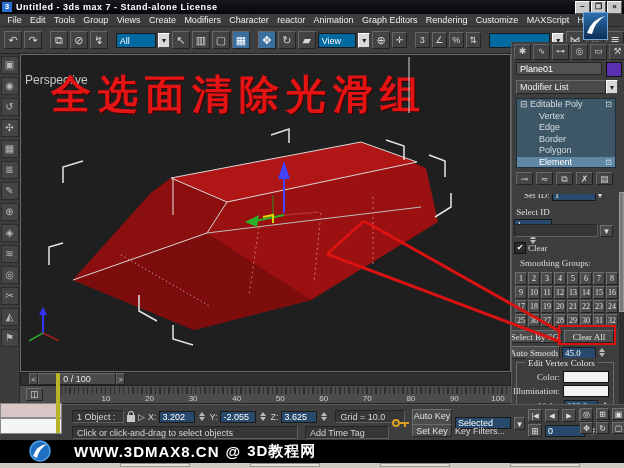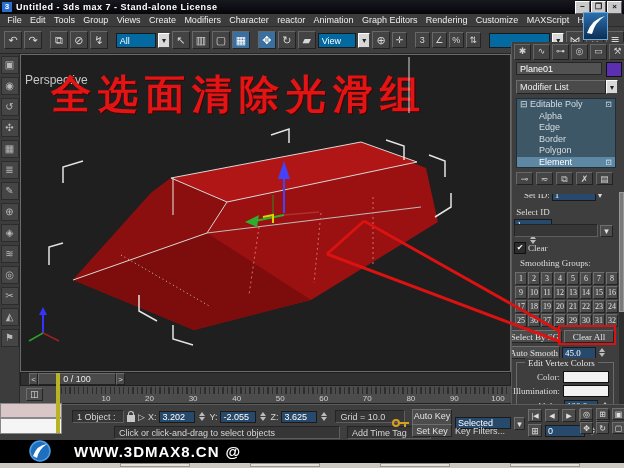--- a/index.html
+++ b/index.html
@@ -283,21 +283,21 @@
     <div class="swatch" style="background:#5a2fb0;"></div>
     <div class="modlist">Modifier List</div>
     <div class="ddbtn" style="position:absolute;left:94px;top:38px;height:14px;">▾</div>
 
     <div class="stack">
       <div class="stackrow">
         <span>⊟</span>
         <span>Editable Poly</span>
         <span class="rico">⊡</span>
       </div>
-      <div class="stackrow child">Alpha</div>
+      <div class="stackrow child">Vertex</div>
       <div class="stackrow child">Edge</div>
       <div class="stackrow child">Border</div>
       <div class="stackrow child">Polygon</div>
       <div class="stackrow child sel">
         <span>Element</span>
         <span class="rico">⊡</span>
       </div>
     </div>
 
     <div class="stackbtns">
@@ -454,21 +454,21 @@
           <i class="dn"></i>
         </span>
       <span>Z:</span>
       <span class="bfield" style="width:36px;">3.625</span>
       <span class="spin">
           <i class="up"></i>
           <i class="dn"></i>
         </span>
       <span class="sunkbox" style="width:70px;margin-left:4px;">Grid = 10.0</span>
     </div>
-    <div class="srow" style="left:72px;top:21px;margin-left:42px;">
+    <div class="srow" style="left:72px;top:21px;">
       <span class="sunkbox" style="width:226px;">Click or click-and-drag to select objects</span>
       <span class="sunkbox" style="width:84px;margin-left:4px;">Add Time Tag</span>
     </div>
     <svg class="keyicon abs" style="left:392px;top:12px;" viewBox="0 0 18 12">
       <circle cx="4" cy="6" r="3" fill="none" stroke="#d8a020" stroke-width="2"></circle>
       <line x1="7" y1="6" x2="17" y2="6" stroke="#d8a020" stroke-width="2"></line>
       <line x1="13" y1="6" x2="13" y2="10" stroke="#d8a020" stroke-width="2"></line>
     </svg>
     <div class="srow" style="left:412px;top:4px;">
       <span class="gbtn" style="width:40px;height:28px;line-height:12px;">Auto Key</span>
@@ -516,20 +516,21 @@
   <div class="abs whitebox"></div>
 
   <div class="abs wmbar">
     <svg width="40" height="23" viewBox="0 0 40 23" style="margin-left:28px;">
       <circle cx="12" cy="11" r="10" fill="#1f6fc0"></circle>
       <circle cx="12" cy="11" r="10" fill="none" stroke="#4fa0e8" stroke-width="1.5"></circle>
       <path d="M5 16 Q9 5 19 4 Q11 9 9 18 Z" fill="#fff"></path>
     </svg>
     <span class="wmtext">WWW.3DMAX8.CN</span>
     <span class="wmtext">@</span>
+    <span class="wmtext">3D教程网</span>
   </div>
   <div class="abs taskbar">
     <div class="taskseg"></div>
     <div class="taskseg"></div>
     <div class="taskseg"></div>
     <div class="taskseg"></div>
   </div>
 
   <svg class="abs overlay" viewBox="0 0 624 468">
     <path d="M561 332 L364 221 M561 342 L327 254 M364 221 L327 254" stroke="#da1212" stroke-width="3" fill="none"></path>

